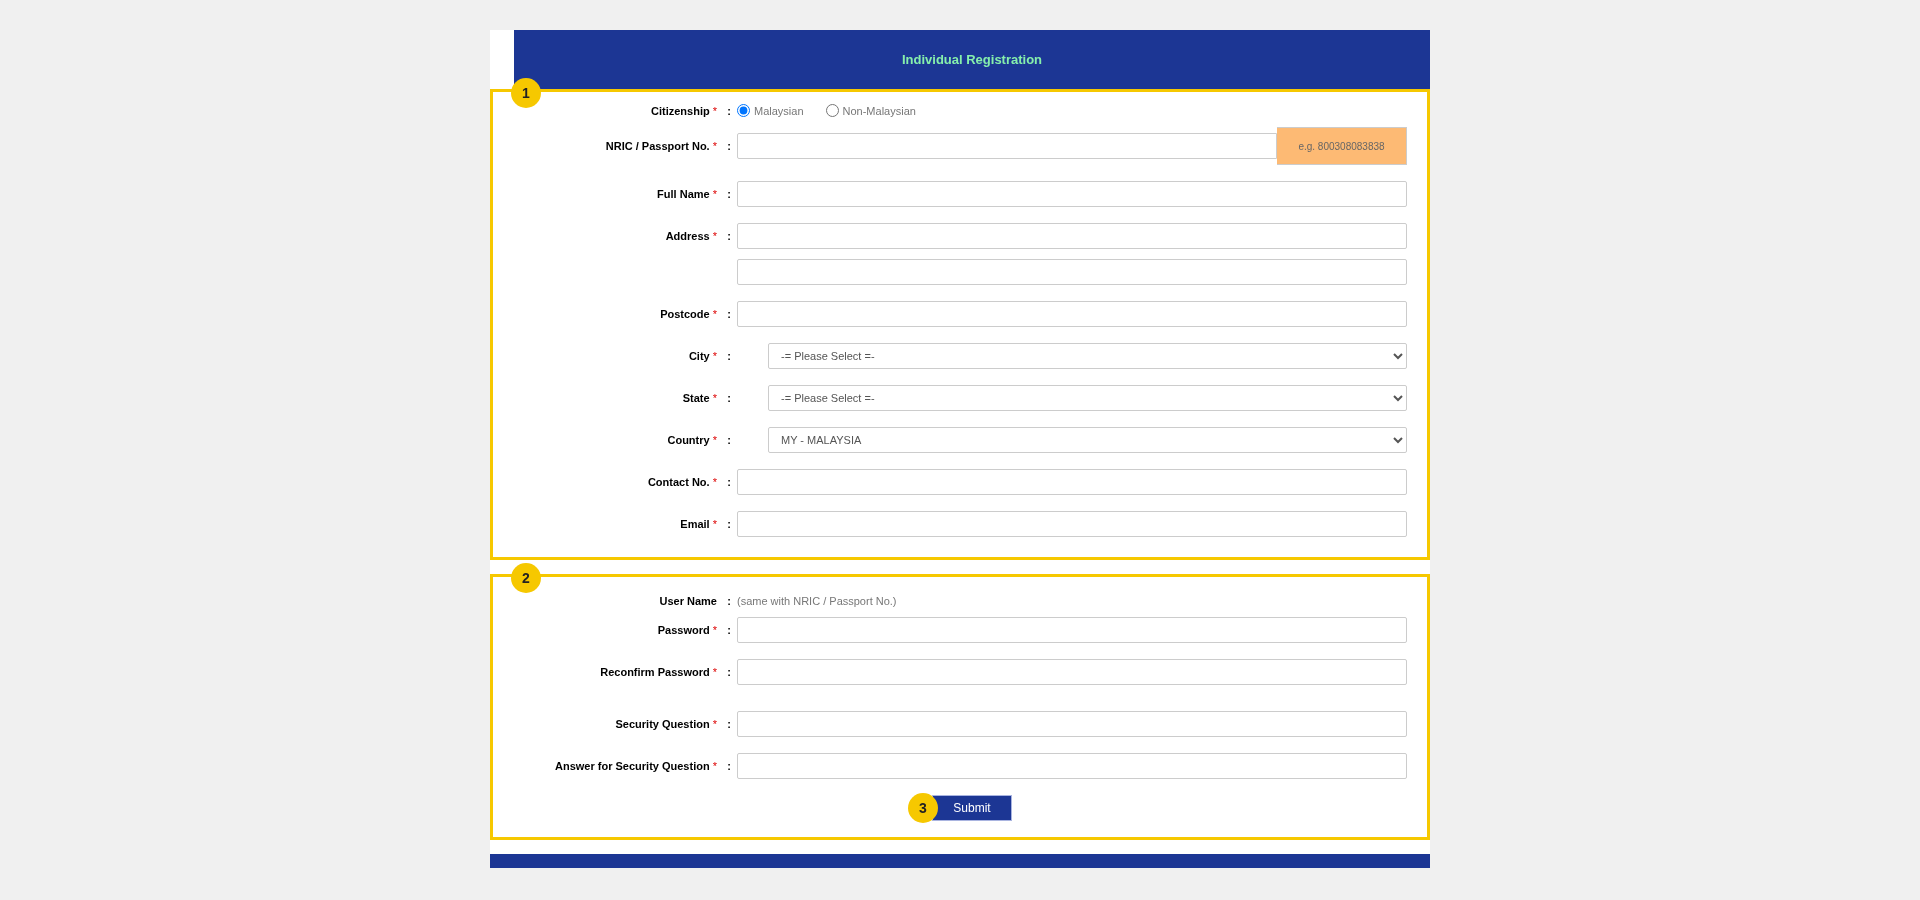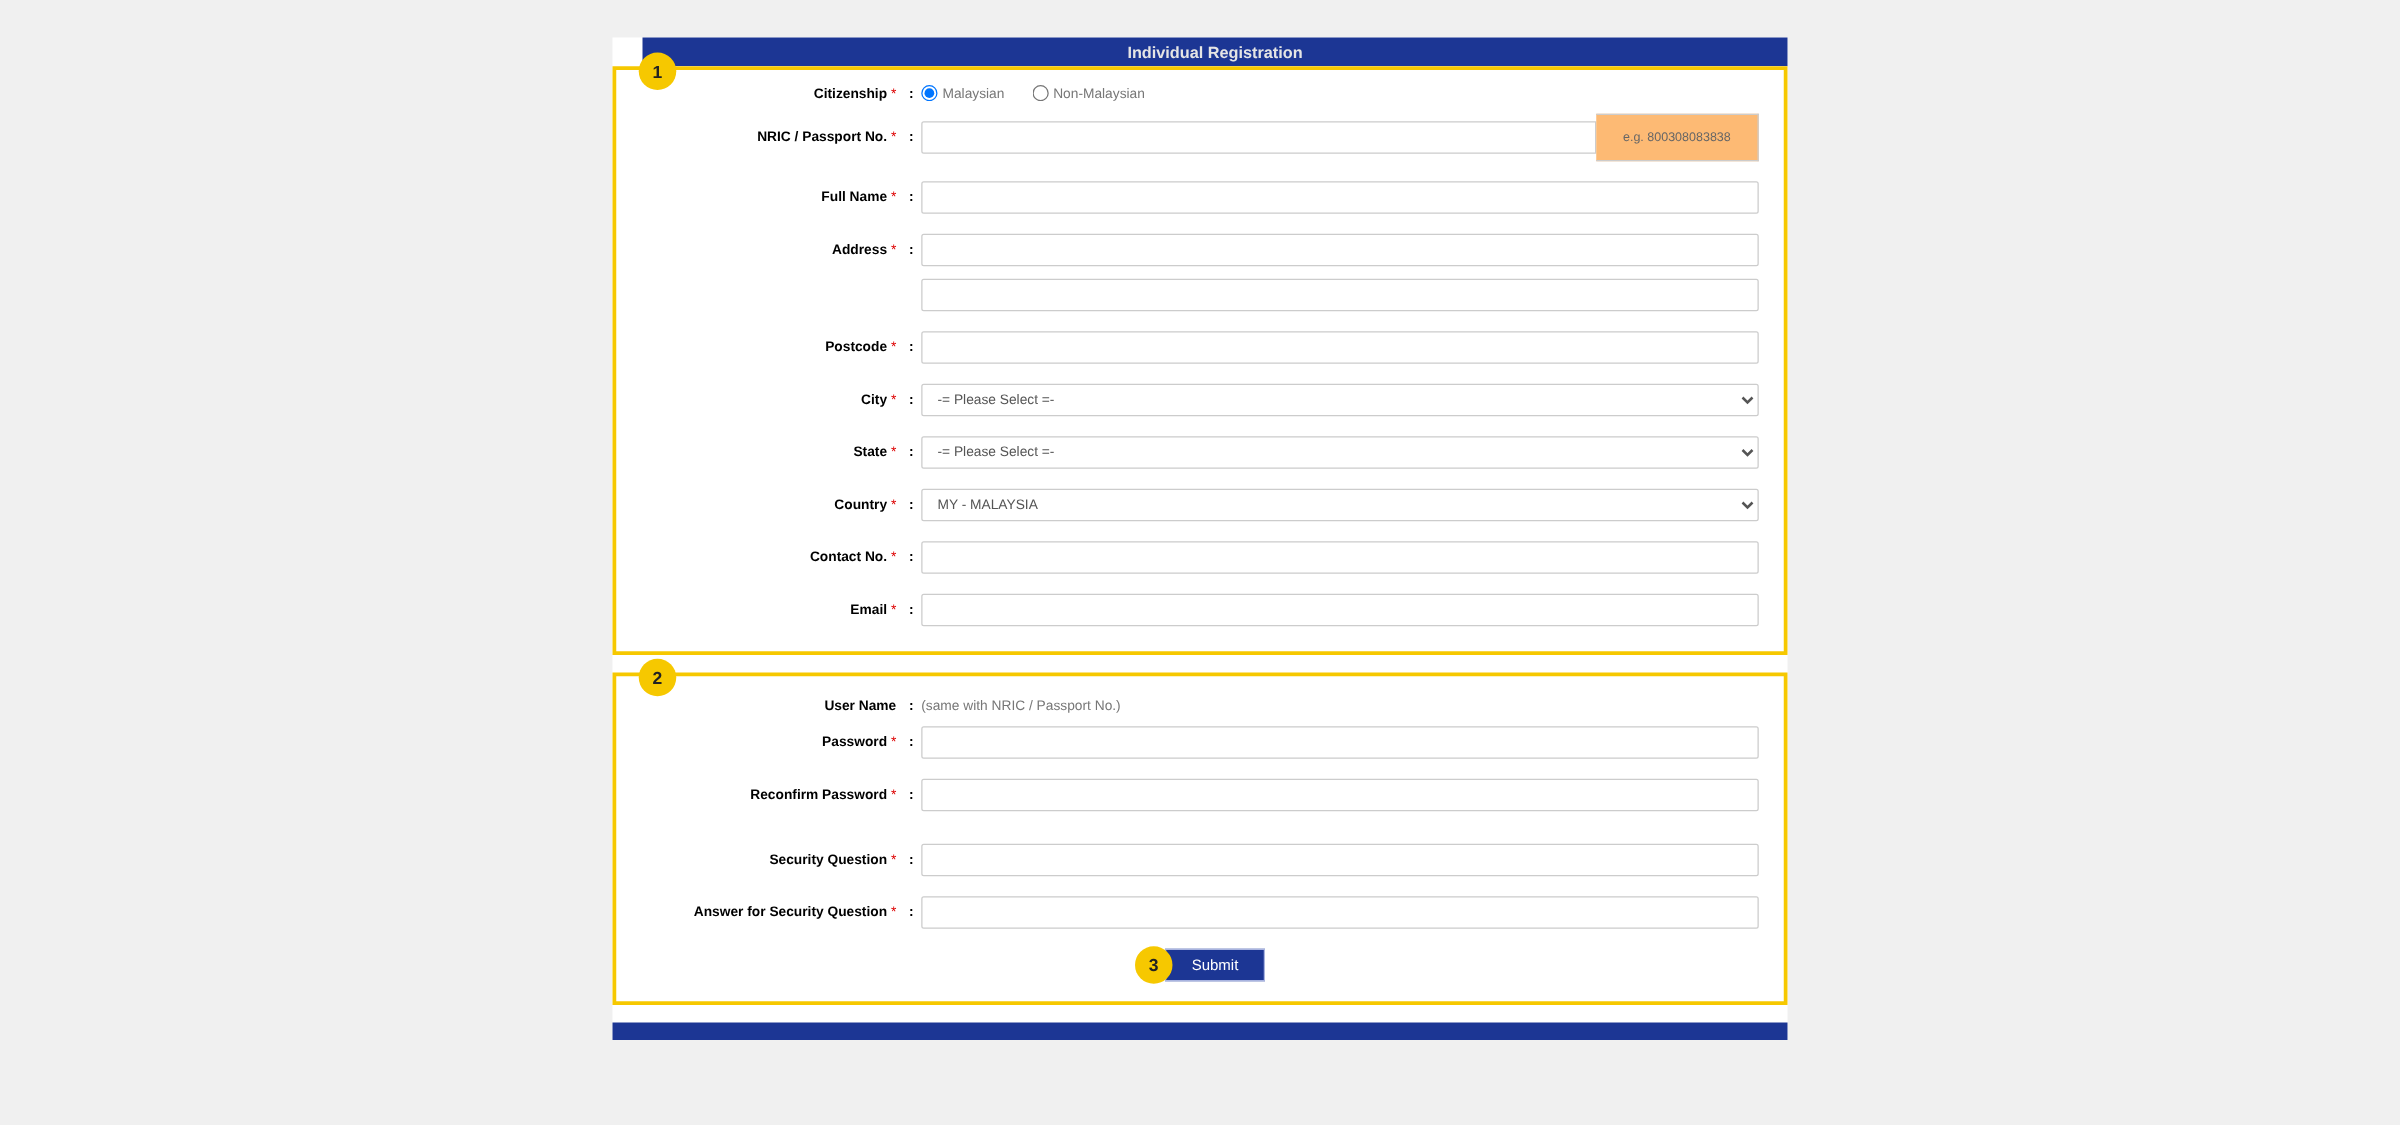--- a/index.html
+++ b/index.html
@@ -10,25 +10,25 @@
     display: flex;
     justify-content: center;
     padding-top: 30px;
   }
   .container {
     width: 940px;
     background: #fff;
   }
   .header-bar {
     background: #1c3694;
-    color: #e5e5e5;
+    color: #86efac;
     font-weight: bold;
     font-size: 13px;
     text-align: center;
-    padding: 4px 0;
+    padding: 22px 0;
     margin-left: 24px;
   }
   .section {
     border: 3px solid #f6c800;
     background: #fff;
     padding: 12px 20px 16px 20px;
     position: relative;
     margin-bottom: 14px;
   }
   .section:last-of-type { margin-bottom: 0; }
@@ -81,21 +81,21 @@
     width: 100%;
     height: 26px;
     border: 1px solid #ccc;
     border-radius: 2px;
     padding: 2px 8px;
     font-family: Verdana, Arial, sans-serif;
     font-size: 11px;
     color: #555;
     background: #fff;
   }
-  .field-col select { color: #555; }
+  .field-col select { color: #555; margin-left: 31px; }
   .radio-group {
     display: flex;
     gap: 22px;
     align-items: flex-end;
     font-size: 11px;
     color: #777;
   }
   .radio-group label { display: flex; align-items: center; gap: 4px; }
   .hint-box {
     width: 130px;

